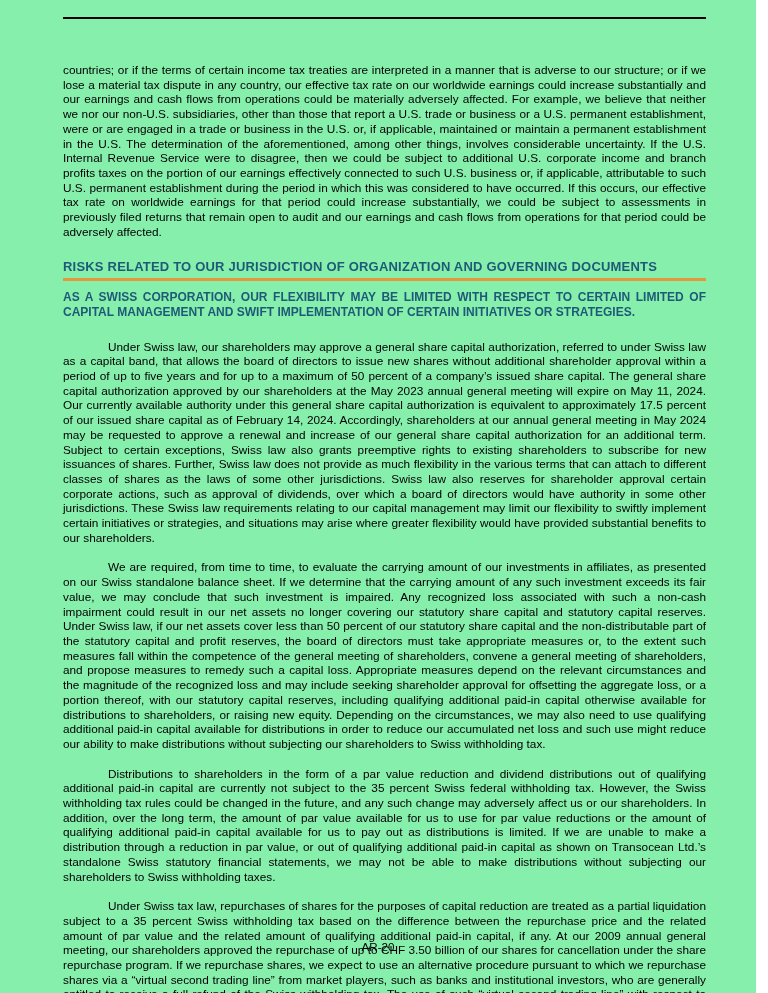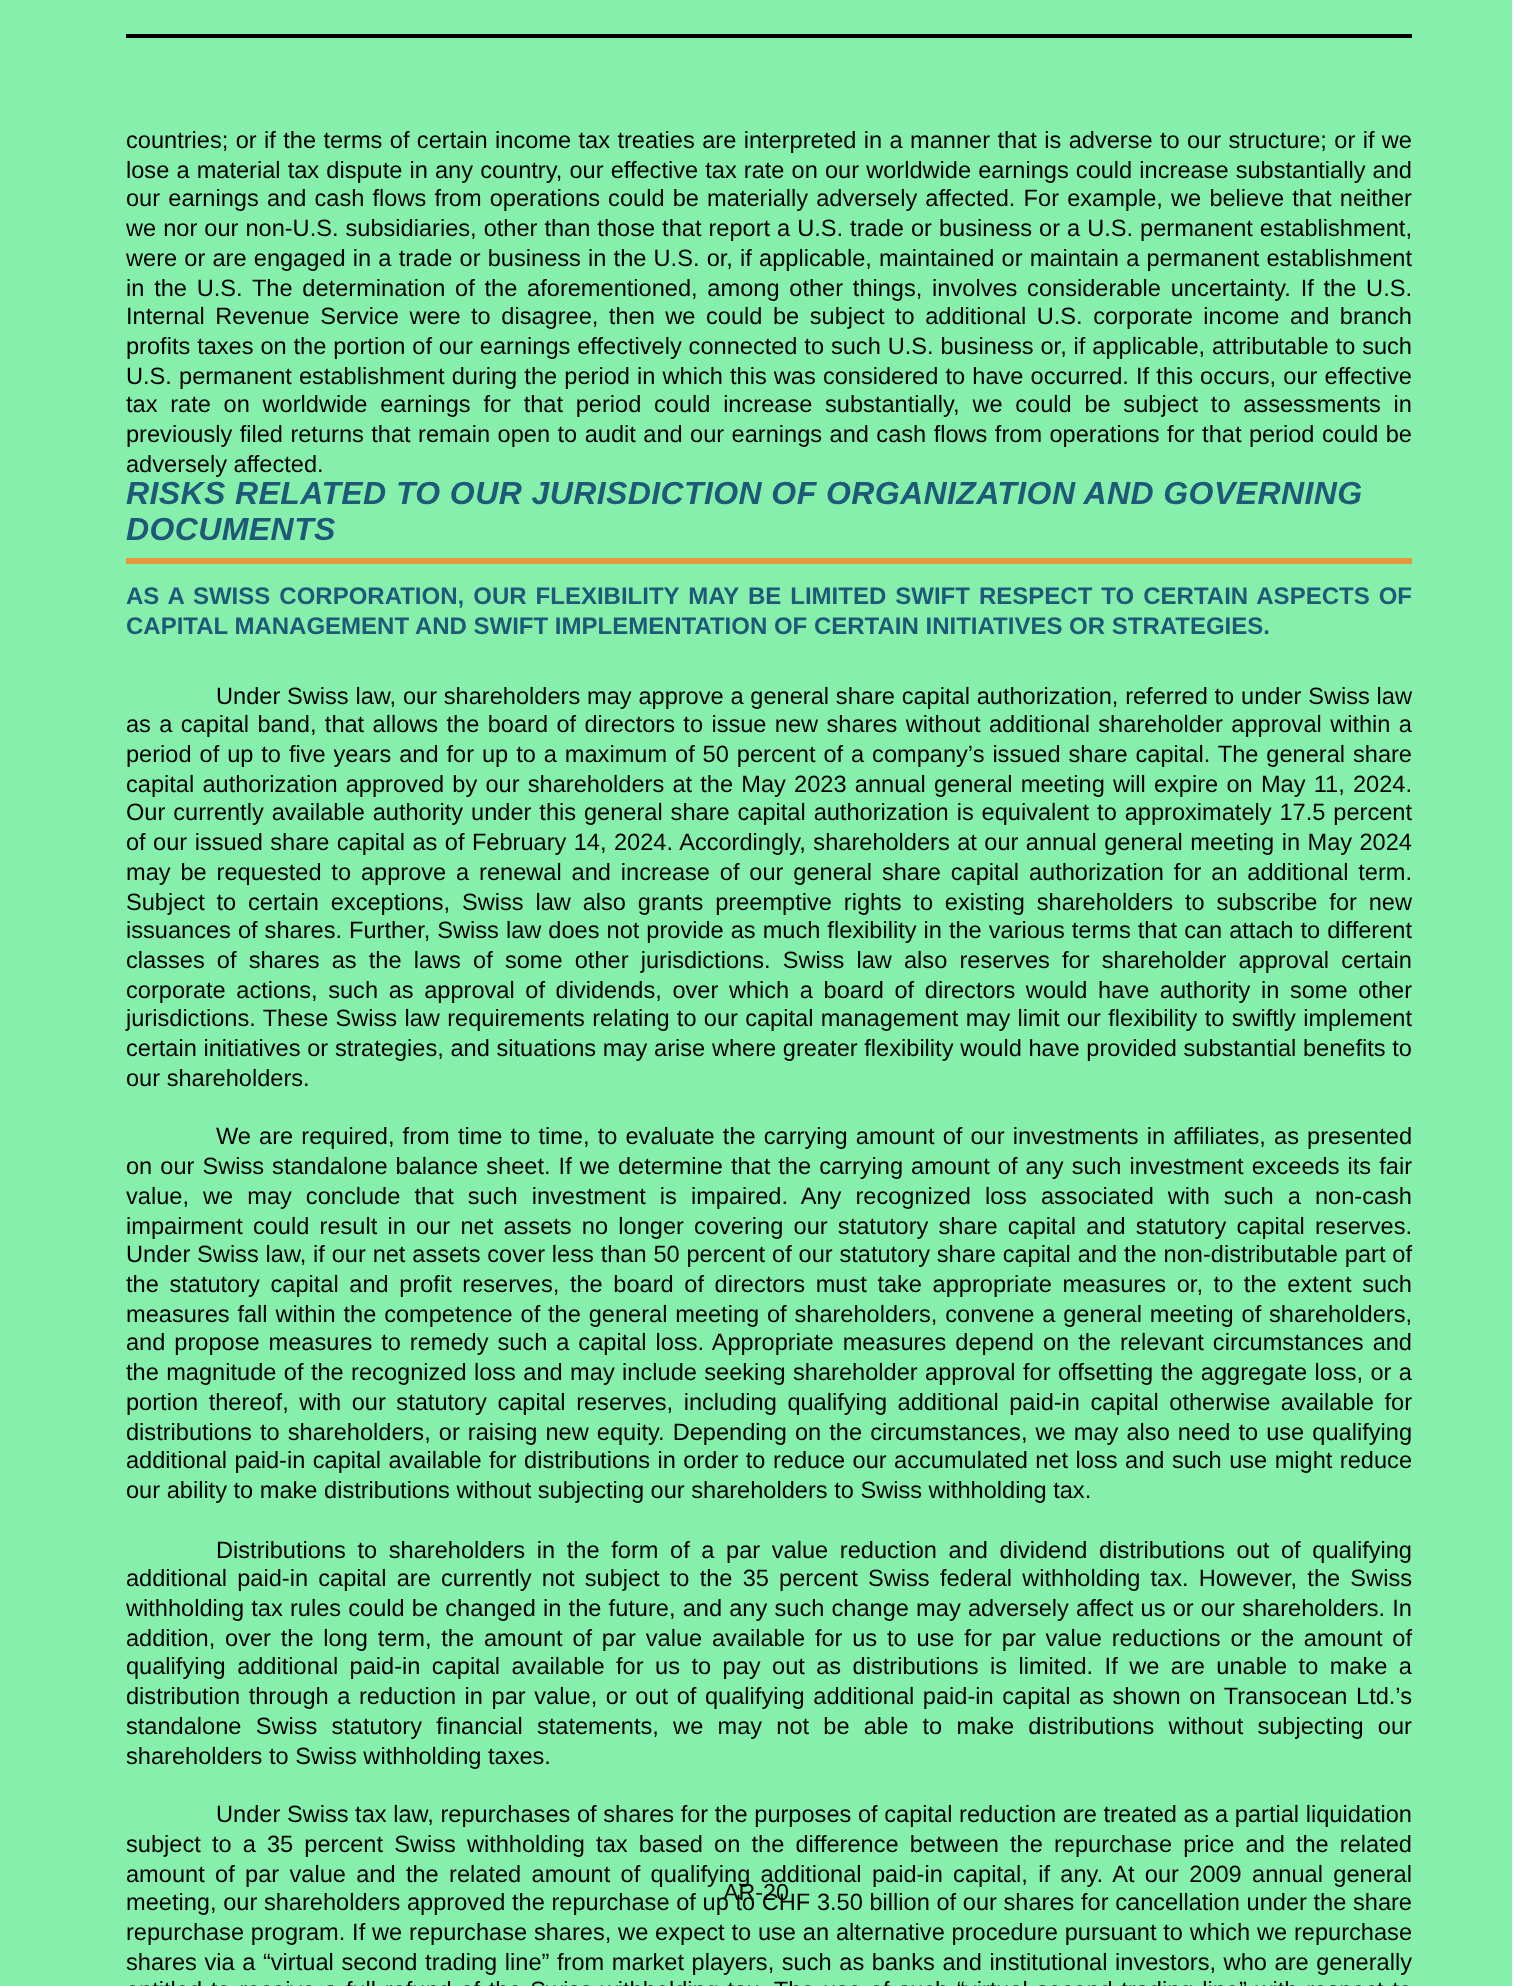--- a/index.html
+++ b/index.html
@@ -29,25 +29,25 @@
     text-align: justify;
     text-indent: 45px;
     margin: 15px 0 0 0;
   }
   p.body.continued {
     text-indent: 0;
     margin-top: 44px;
   }
   p.body.after-subhead { margin-top: 20px; }
   .section-heading {
-    font-size: 16px;
+    margin-top: 20px;
+    font-size: 13px;
     font-weight: bold;
     letter-spacing: 0.2px;
     color: #1E5A78;
-    font-style: italic;
   }
   .section-heading-underline {
     margin-top: 4px;
     height: 3px;
     background: #E2983B;
   }
   .sub-heading {
     margin-top: 9px;
     font-size: 12px;
     line-height: 14.6px;
@@ -72,21 +72,21 @@
   <div class="content">
 
     <div class="top-rule"></div>
 
     <p class="body continued">countries; or if the terms of certain income tax treaties are interpreted in a manner that is adverse to our structure; or if we lose a material tax dispute in any country, our effective tax rate on our worldwide earnings could increase substantially and our earnings and cash flows from operations could be materially adversely affected.  For example, we believe that neither we nor our non-U.S. subsidiaries, other than those that report a U.S. trade or business or a U.S. permanent establishment, were or are engaged in a trade or business in the U.S. or, if applicable, maintained or maintain a permanent establishment in the U.S.  The determination of the aforementioned, among other things, involves considerable uncertainty.  If the U.S. Internal Revenue Service were to disagree, then we could be subject to additional U.S. corporate income and branch profits taxes on the portion of our earnings effectively connected to such U.S. business or, if applicable, attributable to such U.S. permanent establishment during the period in which this was considered to have occurred.  If this occurs, our effective tax rate on worldwide earnings for that period could increase substantially, we could be subject to assessments in previously filed returns that remain open to audit and our earnings and cash flows from operations for that period could be adversely affected.</p>
 
     <div class="section-heading">RISKS RELATED TO OUR JURISDICTION OF ORGANIZATION AND GOVERNING DOCUMENTS</div>
 
     <div class="section-heading-underline"></div>
 
-    <div class="sub-heading">AS A SWISS CORPORATION, OUR FLEXIBILITY MAY BE LIMITED SWIFT RESPECT TO CERTAIN ASPECTS OF CAPITAL MANAGEMENT AND SWIFT IMPLEMENTATION OF CERTAIN INITIATIVES OR STRATEGIES.</div>
+    <div class="sub-heading">AS A SWISS CORPORATION, OUR FLEXIBILITY MAY BE LIMITED WITH RESPECT TO CERTAIN LIMITED OF CAPITAL MANAGEMENT AND SWIFT IMPLEMENTATION OF CERTAIN INITIATIVES OR STRATEGIES.</div>
 
     <p class="body after-subhead">Under Swiss law, our shareholders may approve a general share capital authorization, referred to under Swiss law as a capital band, that allows the board of directors to issue new shares without additional shareholder approval within a period of up to five years and for up to a maximum of 50 percent of a company’s issued share capital.  The general share capital authorization approved by our shareholders at the May 2023 annual general meeting will expire on May 11, 2024.  Our currently available authority under this general share capital authorization is equivalent to approximately 17.5 percent of our issued share capital as of February 14, 2024.  Accordingly, shareholders at our annual general meeting in May 2024 may be requested to approve a renewal and increase of our general share capital authorization for an additional term.  Subject to certain exceptions, Swiss law also grants preemptive rights to existing shareholders to subscribe for new issuances of shares.  Further, Swiss law does not provide as much flexibility in the various terms that can attach to different classes of shares as the laws of some other jurisdictions.  Swiss law also reserves for shareholder approval certain corporate actions, such as approval of dividends, over which a board of directors would have authority in some other jurisdictions.  These Swiss law requirements relating to our capital management may limit our flexibility to swiftly implement certain initiatives or strategies, and situations may arise where greater flexibility would have provided substantial benefits to our shareholders.</p>
 
     <p class="body">We are required, from time to time, to evaluate the carrying amount of our investments in affiliates, as presented on our Swiss standalone balance sheet.  If we determine that the carrying amount of any such investment exceeds its fair value, we may conclude that such investment is impaired.  Any recognized loss associated with such a non-cash impairment could result in our net assets no longer covering our statutory share capital and statutory capital reserves.  Under Swiss law, if our net assets cover less than 50 percent of our statutory share capital and the non-distributable part of the statutory capital and profit reserves, the board of directors must take appropriate measures or, to the extent such measures fall within the competence of the general meeting of shareholders, convene a general meeting of shareholders, and propose measures to remedy such a capital loss.  Appropriate measures depend on the relevant circumstances and the magnitude of the recognized loss and may include seeking shareholder approval for offsetting the aggregate loss, or a portion thereof, with our statutory capital reserves, including qualifying additional paid-in capital otherwise available for distributions to shareholders, or raising new equity.  Depending on the circumstances, we may also need to use qualifying additional paid-in capital available for distributions in order to reduce our accumulated net loss and such use might reduce our ability to make distributions without subjecting our shareholders to Swiss withholding tax.</p>
 
     <p class="body">Distributions to shareholders in the form of a par value reduction and dividend distributions out of qualifying additional paid-in capital are currently not subject to the 35 percent Swiss federal withholding tax.  However, the Swiss withholding tax rules could be changed in the future, and any such change may adversely affect us or our shareholders.  In addition, over the long term, the amount of par value available for us to use for par value reductions or the amount of qualifying additional paid-in capital available for us to pay out as distributions is limited.  If we are unable to make a distribution through a reduction in par value, or out of qualifying additional paid-in capital as shown on Transocean Ltd.’s standalone Swiss statutory financial statements, we may not be able to make distributions without subjecting our shareholders to Swiss withholding taxes.</p>
 
     <p class="body">Under Swiss tax law, repurchases of shares for the purposes of capital reduction are treated as a partial liquidation subject to a 35 percent Swiss withholding tax based on the difference between the repurchase price and the related amount of par value and the related amount of qualifying additional paid-in capital, if any.  At our 2009 annual general meeting, our shareholders approved the repurchase of up to CHF 3.50 billion of our shares for cancellation under the share repurchase program.  If we repurchase shares, we expect to use an alternative procedure pursuant to which we repurchase shares via a “virtual second trading line” from market players, such as banks and institutional investors, who are generally entitled to receive a full refund of the Swiss withholding tax.  The use of such “virtual second trading line” with respect to share repurchase programs is subject to the approval of the competent Swiss tax and other authorities.  We may not be able to repurchase as many shares as we would like to repurchase for purposes of capital reduction on the “virtual second trading line” without subjecting the selling shareholders to Swiss withholding taxes.</p>
   </div>
 

